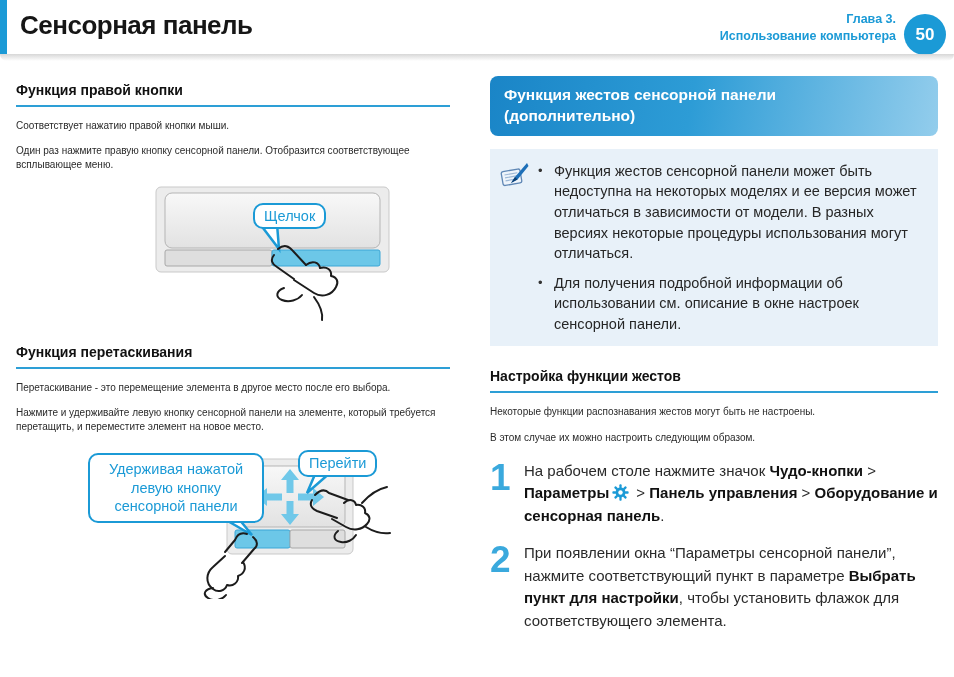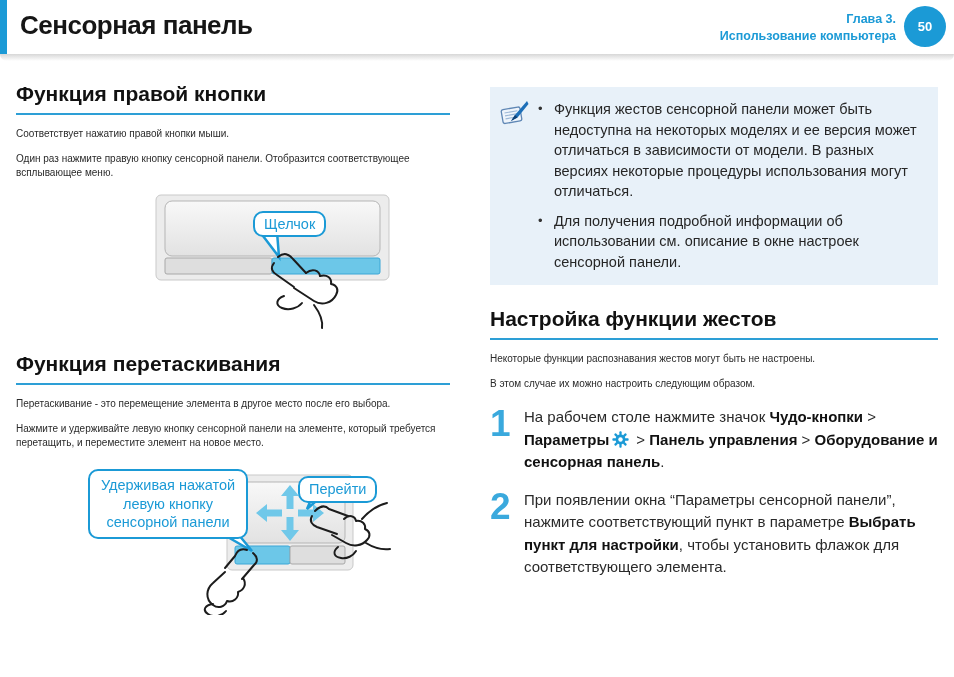--- a/index.html
+++ b/index.html
@@ -3,38 +3,38 @@
 <meta charset="utf-8">
 <style>
   html,body{margin:0;padding:0;background:#fff;}
   .page{position:relative;width:954px;height:677px;background:#fff;overflow:hidden;
         font-family:"Liberation Sans","DejaVu Sans",sans-serif;color:#262626;}
   
   .header{position:absolute;top:0;left:0;right:0;height:54px;background:#fff;}
   .header-bar{position:absolute;left:0;top:0;width:7px;height:54px;background:#1b9ad6;}
   .page-title{position:absolute;left:20px;top:10px;font-size:26px;font-weight:bold;color:#161616;letter-spacing:-0.5px;}
   .chapter{position:absolute;right:58px;top:11px;text-align:right;font-size:12.5px;font-weight:bold;color:#1b9ad6;line-height:1.35;}
-  .page-badge{position:absolute;right:8px;top:6px;width:42px;height:41px;border-radius:50%;background:#1b9ad6;
-              display:flex;align-items:center;justify-content:center;color:#fff;font-size:13px;font-weight:bold;}
+  .page-badge{position:absolute;right:8px;top:14px;width:42px;height:41px;border-radius:50%;background:#1b9ad6;
+              display:flex;align-items:center;justify-content:center;color:#fff;font-size:17px;font-weight:bold;}
   .header-shadow{position:absolute;top:54px;left:0;right:0;height:7px;
                  background:linear-gradient(to bottom,#d7d7d7,rgba(255,255,255,0));border-radius:0 0 8px 8px;}
   
   .col-left{position:absolute;left:16px;top:70px;width:434px;}
   .col-right{position:absolute;left:490px;top:74px;width:448px;}
-  h2.sec{font-size:21px;font-weight:bold;color:#111;margin:6px 0 12px;padding:6px 0 7px;
+  h2.sec{font-size:14px;font-weight:bold;color:#111;margin:6px 0 12px;padding:6px 0 7px;
          border-bottom:2px solid #2d9fd6;}
   p.body{font-size:10px;line-height:1.42;margin:11px 0;color:#2a2a2a;max-width:424px;}
   
   .illus{position:relative;}
   .illus1{height:140px;margin-top:2px;}
   .illus2{height:154px;margin-top:2px;}
   .illus svg.scene{position:absolute;left:0;top:0;}
   .callout{position:absolute;background:#fff;border:2.5px solid #1b9ad6;border-radius:10px;
            color:#1b9ad6;font-size:14.5px;text-align:center;line-height:1.28;padding:2px 9px;}
-  .callout.multi{padding:5px 0;width:156px;}
+  .callout.multi{padding:5px 8px;width:156px;}
   
   .banner{background:linear-gradient(100deg,#1a85c7 0%,#2d9cd6 45%,#93cdec 100%);
           border-radius:8px;color:#fff;font-size:15.5px;font-weight:bold;line-height:1.35;
           padding:9px 14px;margin-top:2px;}
   .note{background:#e8f1f9;margin-top:13px;padding:12px 12px 12px 10px;display:flex;gap:8px;font-size:14.5px;line-height:1.42;}
   .note .txt{flex:1;}
   .bullet-row{display:flex;gap:8px;margin-bottom:9px;}
   .bullet-row:last-child{margin-bottom:0;}
   .bullet-dot{flex:none;width:8px;padding-top:1px;color:#333;font-size:13px;}
   .step{display:flex;margin-top:15px;}
@@ -120,26 +120,30 @@
         </g>
         <g stroke="#1c1c1c" stroke-width="2" fill="none" stroke-linecap="round" stroke-linejoin="round">
 
           <path d="M237,92 c5,4 5,9 1,12 l-12,14"></path>
           <path d="M231,89 c-6,-2 -10,1 -12,6 l-10,12"></path>
           <path d="M227,117 c4,6 1,12 -5,14 c1,6 -5,11 -11,9 c-2,6 -9,8 -14,4 c-8,-6 -7,-16 0,-22 l12,-11"></path>
           <path d="M197,143 c-8,1 -11,6 -5,10 c6,4 14,2 18,-3"></path>
         </g>
       </svg>
       <div class="callout multi" style="left:72px;top:8px;">Удерживая нажатой левую кнопку сенсорной панели</div>
-      <div class="callout" style="left:282px;top:15px;">Перейти</div>
+      <div class="callout" style="left:282px;top:5px;">Перейти</div>
     </div>
   </div>
 
   <div class="col-right">
 
+    <div class="banner">
+      <span style="display:block">Функция жестов сенсорной панели</span>
+      <span style="display:block">(дополнительно)</span>
+    </div>
 
     <div class="note">
       <svg width="30" height="28" viewBox="0 0 30 28">
         <g transform="rotate(-10 13 16)">
           <rect x="2" y="9" width="19" height="14" rx="2" fill="#eef4fb" stroke="#5f87b5" stroke-width="1.3"></rect>
           <path d="M5 12.5h13M5 15.5h13M5 18.5h9" stroke="#9db8d6" stroke-width="1.1" fill="none"></path>
         </g>
         <path d="M27 2 L15 16 l-4 6 6.5-3.5 L28.5 5 Z" fill="#1d6fb8"></path>
         <path d="M15 16 l-4 6 6.5-3.5 Z" fill="#0d3f73"></path>
       </svg>

